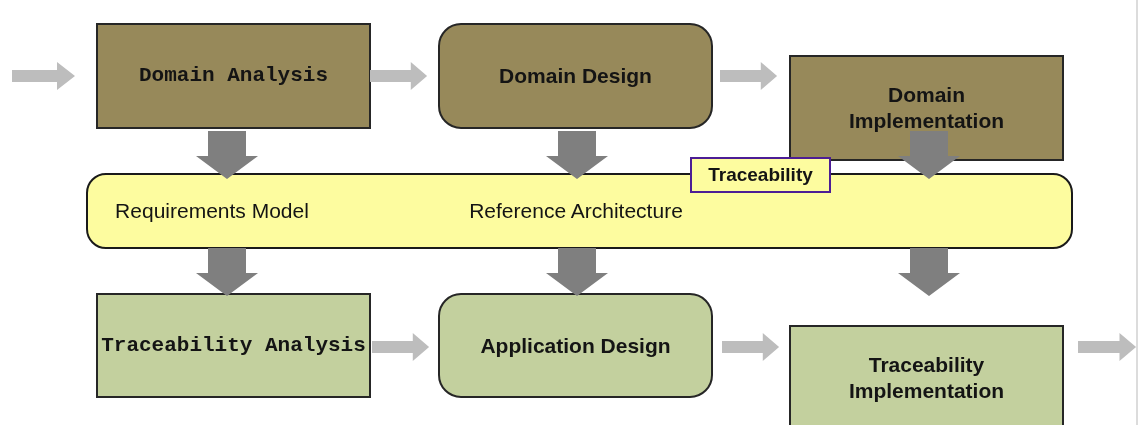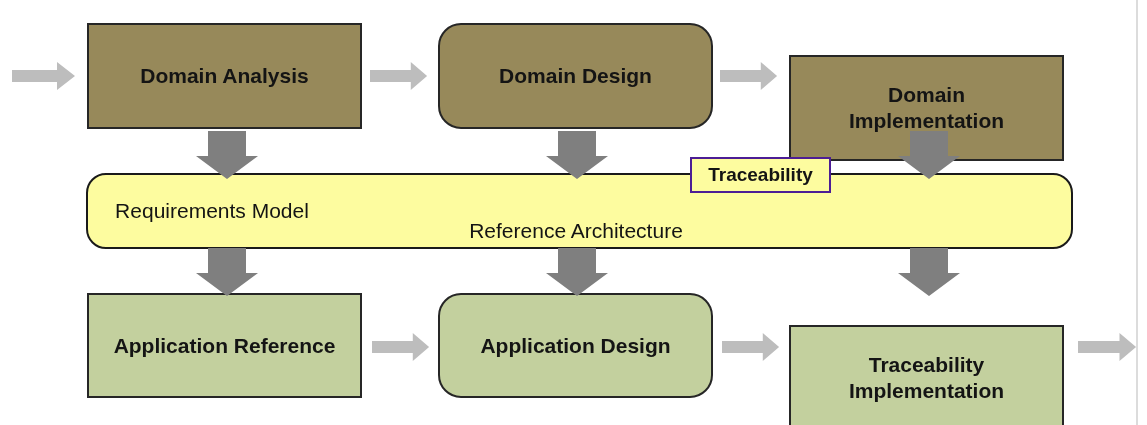--- a/index.html
+++ b/index.html
@@ -31,21 +31,21 @@
     line-height: 26px;
     color: #141414;
     z-index: 2;
   }
   .pbox.domain { background: #97895a; }
   .pbox.application { background: #c3d09e; }
   .pbox .lbl { display: inline-block; }
   .pbox.two-line .lbl { max-width: 190px; }
   .row-top    { top: 23px; }
   .row-bottom { top: 293px; height: 105px; }
-  .col-1 { left: 87px; }
+  .col-1 { left: 96px; font-family: Liberation Mono, monospace; }
   .col-2 { left: 438px; border-radius: 23px; }
   .col-3 { left: 789px; margin-top: 32px; }
 
   
   .band {
     position: absolute;
     left: 86px;
     top: 173px;
     width: 987px;
     height: 76px;
@@ -58,21 +58,21 @@
   .band-label {
     position: absolute;
     top: 199px;
     transform: translateX(-50%);
     font-size: 21px;
     color: #141414;
     white-space: nowrap;
     z-index: 3;
   }
   .band-label.c1 { left: 212px; }
-  .band-label.c2 { left: 576px; margin-top: 20px; }
+  .band-label.c2 { left: 576px; }
   .band-label.c3 { left: 925px; }
 
   .tag {
     position: absolute;
     left: 690px;
     top: 157px;
     width: 141px;
     height: 36px;
     background: #fdfc9f;
     border: 2px solid #4c1d95;
@@ -160,21 +160,21 @@
     <span class="lbl">Domain Analysis</span>
   </div>
   <div class="pbox domain row-top col-2">
     <span class="lbl">Domain Design</span>
   </div>
   <div class="pbox domain two-line row-top col-3">
     <span class="lbl">Domain Implementation</span>
   </div>
 
   <div class="pbox application row-bottom col-1">
-    <span class="lbl">Application Reference</span>
+    <span class="lbl">Traceability Analysis</span>
   </div>
   <div class="pbox application row-bottom col-2">
     <span class="lbl">Application Design</span>
   </div>
   <div class="pbox application two-line row-bottom col-3">
     <span class="lbl">Traceability Implementation</span>
   </div>
 
 </div>
 

